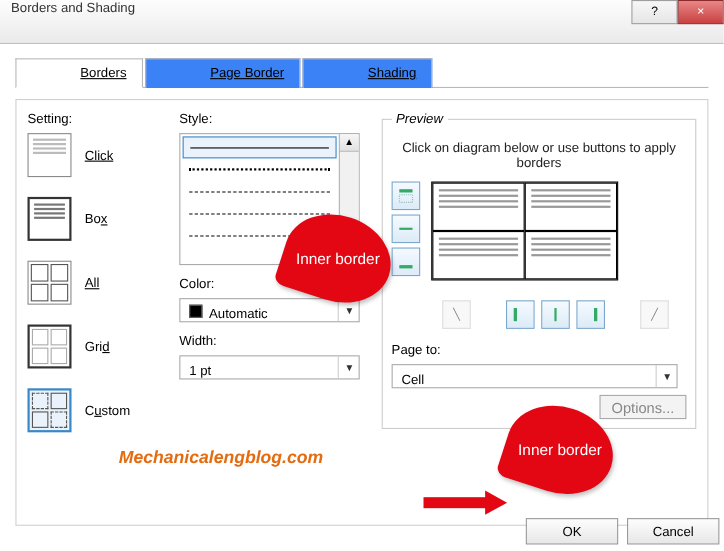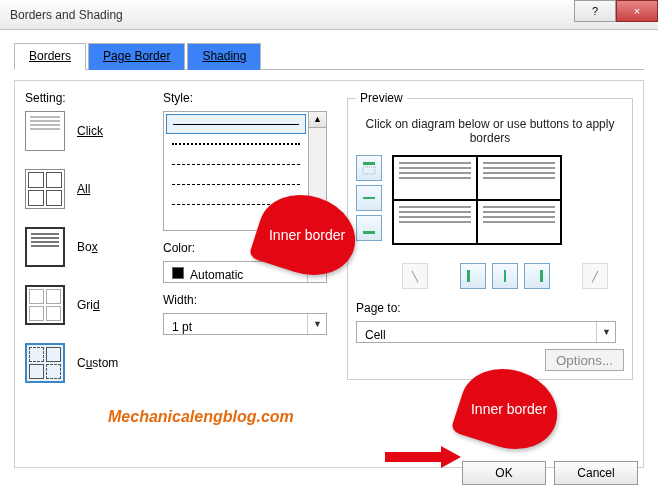--- a/index.html
+++ b/index.html
@@ -7,25 +7,25 @@
     margin: 0;
     padding: 0;
     font-family: "Segoe UI", Tahoma, sans-serif;
     font-size: 12px;
     background: #fff;
     width: 658px;
     height: 501px;
     position: relative;
   }
   .titlebar {
-    height: 30px;
+    height: 40px;
     background: linear-gradient(#fdfdfd, #eaeaea);
     border-bottom: 1px solid #c0c0c0;
     display: flex;
-    align-items: center;
+    align-items: flex-start;
     padding: 0 0 0 10px;
     position: relative;
   }
   .titlebar .title { font-size: 12px; color: #333; }
   .win-btns { position: absolute; right: 0; top: 0; display: flex; }
   .win-btn {
     width: 42px; height: 22px;
     border: 1px solid #9e9e9e;
     display: flex; align-items: center; justify-content: center;
     font-size: 11px;
@@ -53,21 +53,21 @@
     background: #3b82f6;
     margin-right: 2px;
     position: relative;
     top: 1px;
     cursor: pointer;
   }
   .tab.active {
     background: #fff;
     border-bottom: 1px solid #fff;
   }
-  .tab .u { text-decoration: underline; }
+  .tab .u { text-decoration: underline; margin-left: 44px; }
   .content {
     display: flex;
     border: 1px solid #d0d0d0;
     padding: 10px;
     height: 388px;
   }
   .col-left { width: 128px; }
   .col-mid { width: 182px; padding-left: 10px; }
   .col-right { flex: 1; padding-left: 12px; }
   .section-label { margin-bottom: 6px; }
@@ -122,21 +122,21 @@
     font-size: 12px;
   }
   .combo .arrow { font-size: 9px; color:#333; border-left:1px solid #ccc; padding-left:5px; height:100%; display:flex; align-items:center;}
   .color-swatch{ width:12px; height:12px; background:#000; border:1px solid #666; display:inline-block; margin-right:6px;}
 
   fieldset.preview-fs {
     border: 1px solid #ccc;
     padding: 8px 8px 8px 8px;
     margin: 0;
   }
-  fieldset.preview-fs legend { padding: 0 4px; }
+  fieldset.preview-fs legend { padding: 0 4px; font-style: italic; }
   .preview-hint { text-align:center; font-size:12px; color:#222; padding:4px 8px 10px 8px; }
 
   .preview-area {
     display:flex; gap:10px;
   }
   .side-btns { display:flex; flex-direction:column; gap:4px; }
   .border-btn {
     width:26px; height:26px;
     border:1px solid #7aa7cc; background:linear-gradient(#f5faff,#dcebf7);
     display:flex; align-items:center; justify-content:center;
@@ -154,21 +154,21 @@
   .bottom-btns{ display:flex; gap:6px; margin-top:18px; justify-content:center; padding-left:30px;}
   
   .apply-row { margin-top: 12px; }
   .apply-combo { width: 260px; height:22px; }
   .options-btn{
     float:right; margin-top:6px;
     height:22px; padding:0 10px;
     border:1px solid #aaa; background:#f3f3f3; color:#888;
   }
   .footer-btns{
-    position:absolute; right:20px; bottom:16px;
+    position:absolute; right:4px; bottom:16px;
     display:flex; gap:8px;
   }
   .dlg-btn{
     width:84px; height:24px;
     border:1px solid #999; background:linear-gradient(#fdfdfd,#e7e7e7);
     cursor:pointer; font-size:12px;
   }
 
   
   .anno-balloon{
@@ -228,38 +228,38 @@
         <div class="setting-item">
           <div class="setting-swatch">
             <div class="sw-line" style="background:#bbb"></div>
               <div class="sw-line" style="background:#bbb"></div>
               <div class="sw-line" style="background:#bbb"></div>
               <div class="sw-line" style="background:#bbb"></div>
           </div>
           <span class="setting-label"><span class="u">Click</span></span>
         </div>
         <div class="setting-item">
-          <div class="setting-swatch" style="padding:2px">
-            <div class="sw-grid">
-                <div></div>
-                <div></div>
-                <div></div>
-                <div></div>
-              </div>
-          </div>
-          <span class="setting-label"><span class="u">All</span></span>
-        </div>
-        <div class="setting-item">
           <div class="setting-swatch" style="border:2px solid #333">
             <div class="sw-line"></div>
               <div class="sw-line"></div>
               <div class="sw-line"></div>
               <div class="sw-line"></div>
           </div>
           <span class="setting-label">Bo<span class="u">x</span></span>
+        </div>
+        <div class="setting-item">
+          <div class="setting-swatch" style="padding:2px">
+            <div class="sw-grid">
+                <div></div>
+                <div></div>
+                <div></div>
+                <div></div>
+              </div>
+          </div>
+          <span class="setting-label"><span class="u">All</span></span>
         </div>
         <div class="setting-item">
           <div class="setting-swatch" style="padding:2px;border:2px solid #333">
             <div class="sw-grid">
                 <div style="border-color:#aaa"></div>
                 <div style="border-color:#aaa"></div>
                 <div style="border-color:#aaa"></div>
                 <div style="border-color:#aaa"></div>
               </div>
           </div>

